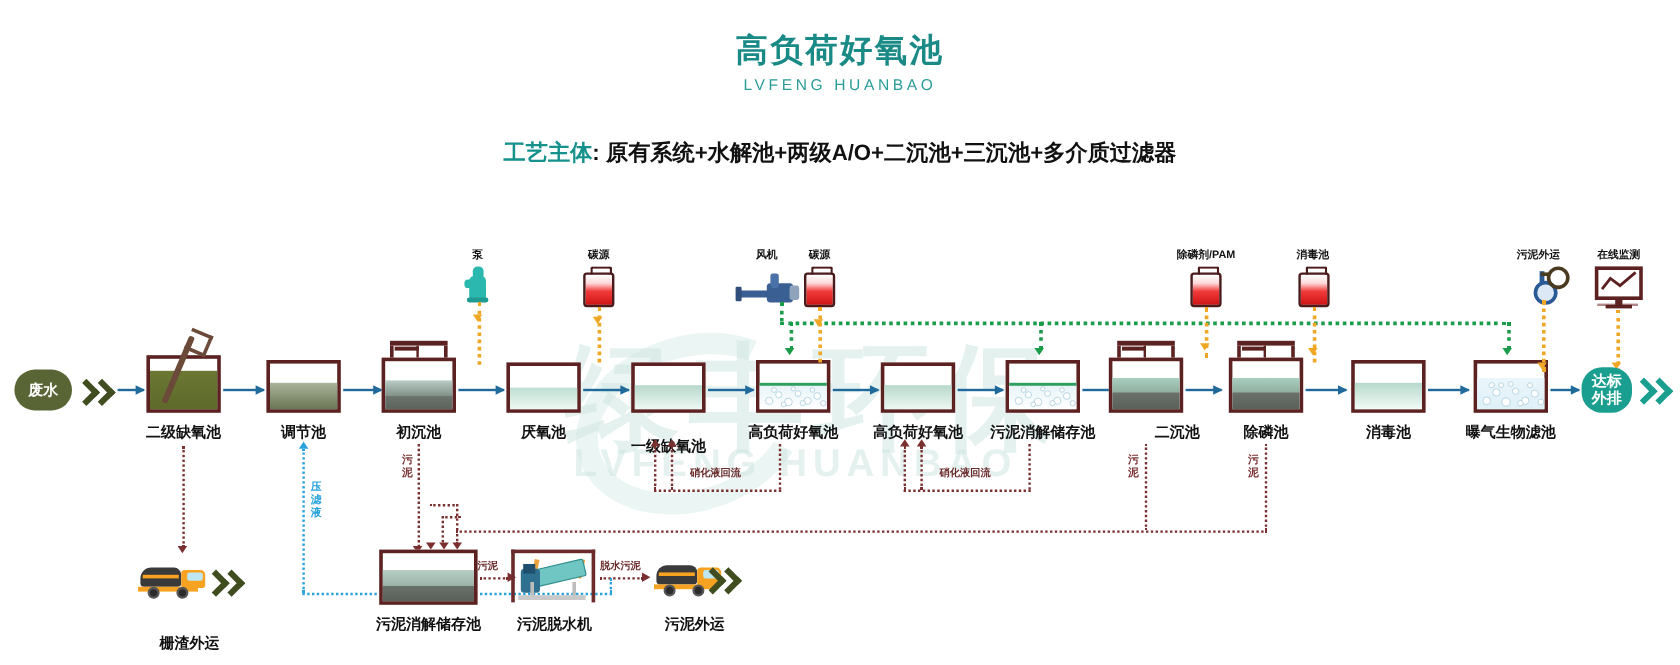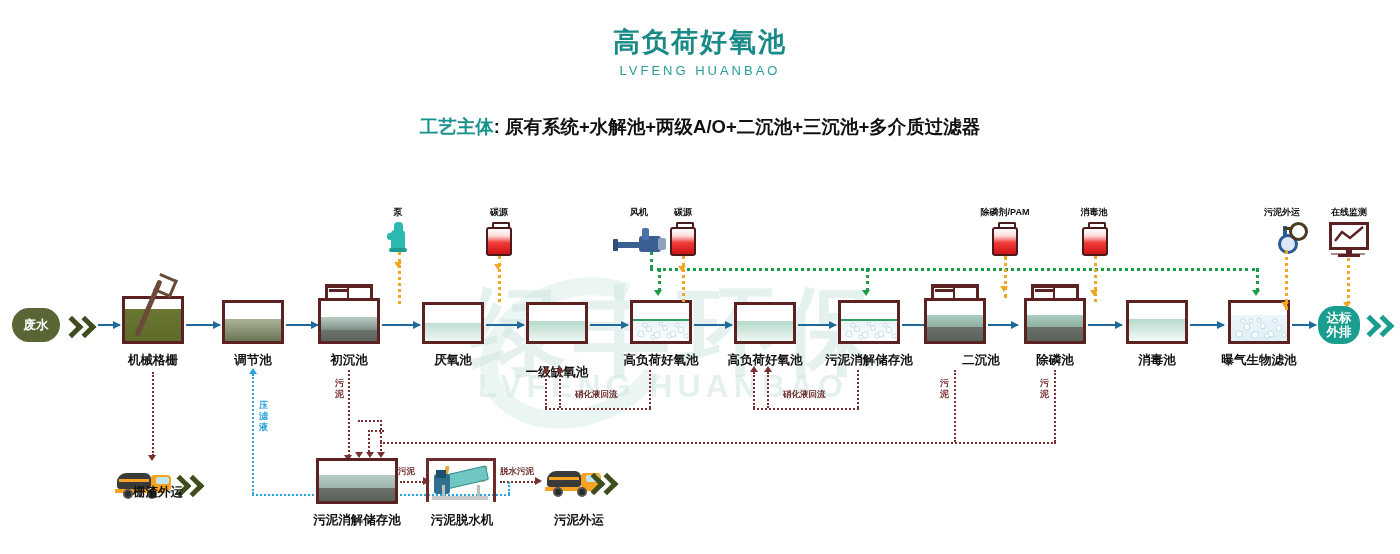--- a/index.html
+++ b/index.html
@@ -197,39 +197,39 @@
   </div>
   <div class="arrow" style="left:98px;top:324px;width:22px;"></div>
 
   <div class="tank" style="left:122px;top:296px;width:62px;height:48px;">
     <div class="water" style="height:32px;background:linear-gradient(#6b7733,#5d6a2a);"></div>
   </div>
   <div class="rake" style="left:128px;top:282px;">
     <div class="bar"></div>
       <div class="head"></div>
   </div>
-  <div class="lbl" style="left:103px;top:352px;width:100px;">机械格栅</div>
+  <div class="lbl" style="left:103px;top:352px;width:100px;">二级缺氧池</div>
   <div class="arrow" style="left:186px;top:324px;width:34px;"></div>
 
   <div class="vdot red" style="left:152px;top:372px;height:84px;"></div>
   <div class="tri-d" style="left:148px;top:455px;border-top:6px solid #7a3030;"></div>
   <div class="truck" style="left:115px;top:470px;">
     <div class="tank"></div>
       <div class="stripe"></div>
       <div class="cab"></div>
       <div class="win"></div>
     <div class="chassis"></div>
       <div class="w1" style="left:8px;"></div>
       <div class="w2" style="left:32px;"></div>
   </div>
   <div class="chev" style="left:172px;top:475px;width:30px;height:22px;">
     <i style="left:0;top:3px;"></i>
       <i style="left:13px;top:3px;"></i>
   </div>
-  <div class="lbl" style="left:108px;top:484px;width:100px;font-family:Liberation Serif, serif;">栅渣外运</div>
+  <div class="lbl" style="left:108px;top:528px;width:100px;font-family:Liberation Serif, serif;">栅渣外运</div>
 
   <div class="tank" style="left:222px;top:300px;width:62px;height:44px;">
     <div class="water" style="height:22px;background:linear-gradient(#a9b49a,#6a7555);"></div>
   </div>
   <div class="lbl" style="left:213px;top:352px;width:80px;">调节池</div>
   <div class="arrow" style="left:286px;top:324px;width:32px;"></div>
 
   <div class="tri-u" style="left:249px;top:368px;border-bottom:6px solid #2aa3dd;"></div>
   <div class="vdot blu" style="left:252px;top:374px;height:120px;"></div>
   <div class="hdot blu" style="left:252px;top:494px;width:258px;"></div>

